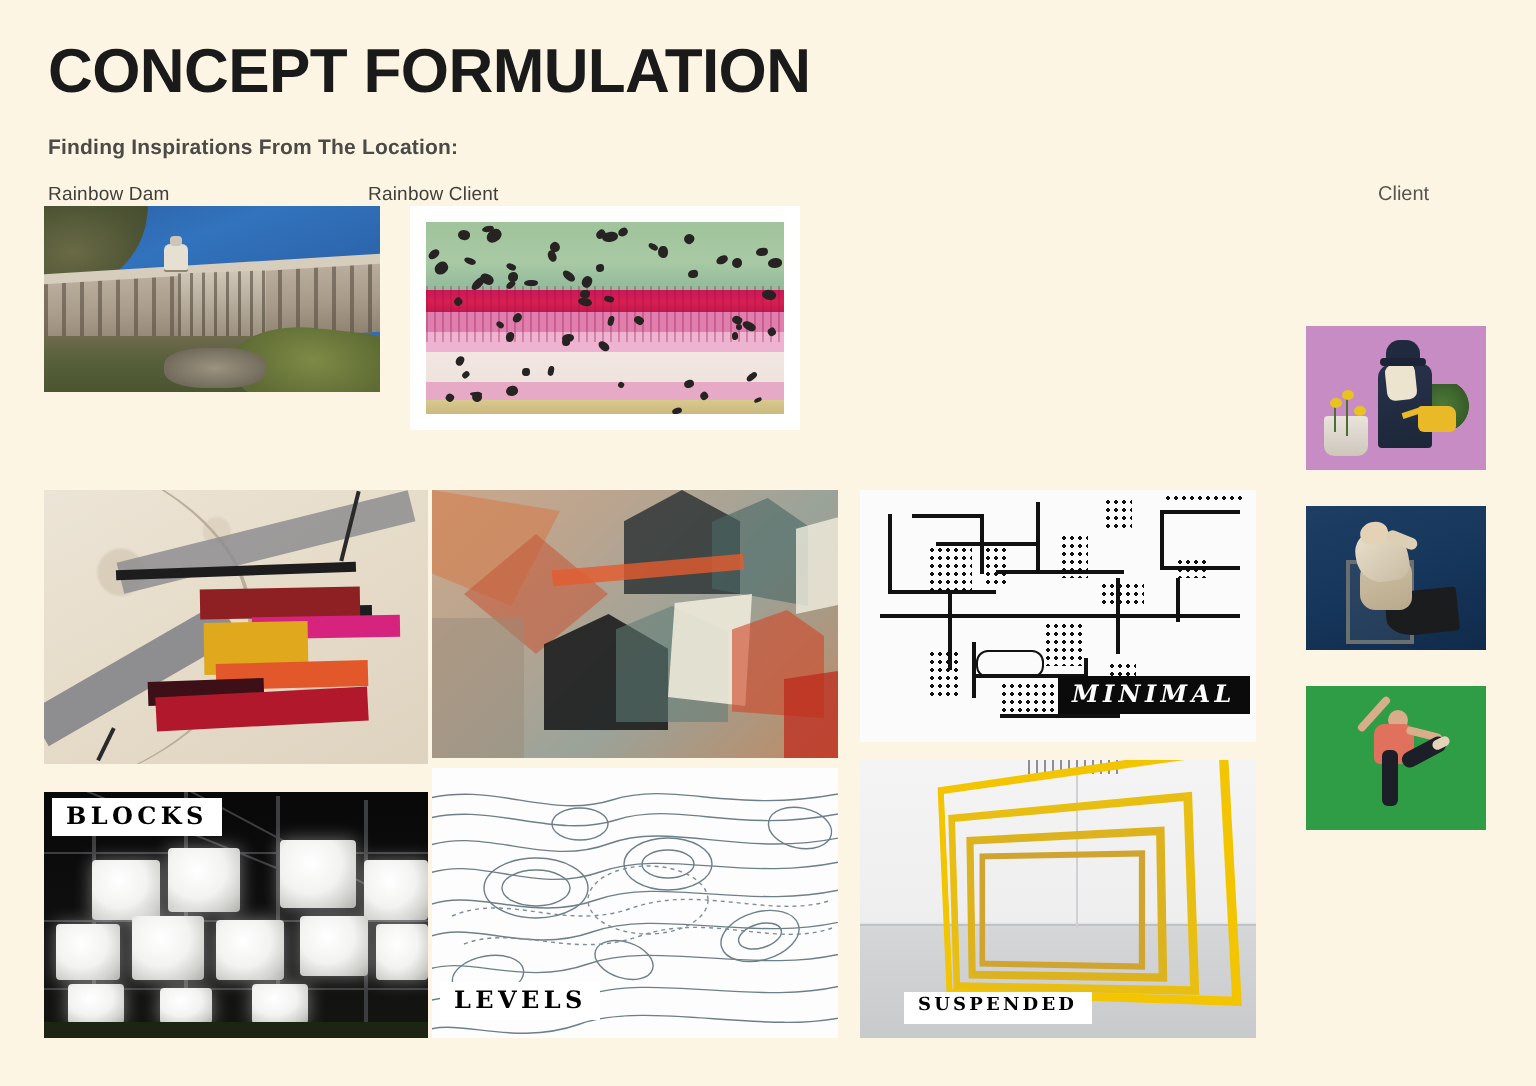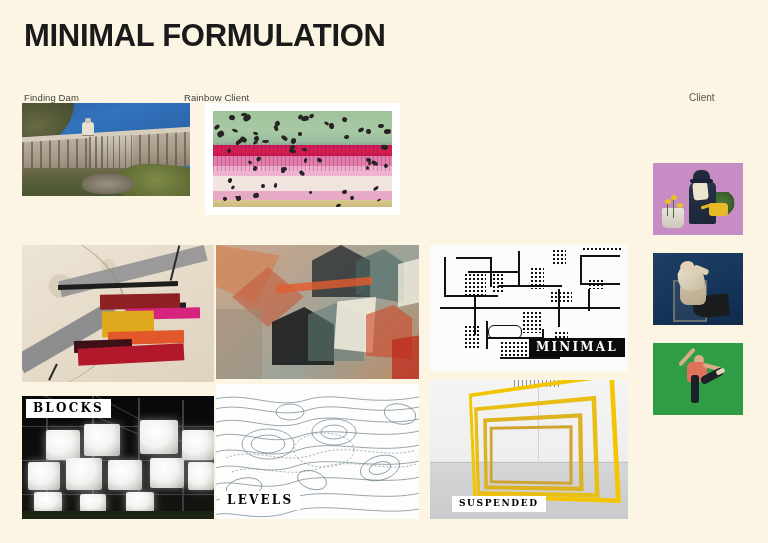--- a/index.html
+++ b/index.html
@@ -176,21 +176,21 @@
      background:linear-gradient(135deg,#caa88c 0%,#b9a48f 30%,#9aa39a 60%,#c08a63 100%);}
   .poly{position:absolute;}
   .lbl2{left:222px;top:350px;}
 
   
   .t3{left:430px;top:245px;width:198px;height:126px;background:#fbfbfb;}
   .mk{position:absolute;background:#111;}
   .dots{position:absolute;
      background-image:radial-gradient(#111 0.8px, rgba(0,0,0,0) 0.9px);
      background-size:4px 4px;}
-  .lbl3{left:529px;top:338px;}
+  .lbl3{left:529px;top:338px;font-style:italic;}
 
   
   .t4{left:22px;top:396px;width:192px;height:123px;
      background:linear-gradient(180deg,#080808 0%,#101010 60%,#141510 100%);}
   .scaf{position:absolute;background:#3c3d3f;}
   .cube{position:absolute;border-radius:2px;
      background:radial-gradient(ellipse at 40% 35%,#ffffff 0%,#f2f2f0 48%,#cfcfcc 78%,#a9a9a6 100%);
      box-shadow:0 0 9px rgba(255,255,255,.42);}
   .lbl4{left:26px;top:399px;}
 
@@ -202,23 +202,24 @@
   .t6{left:430px;top:380px;width:198px;height:139px;
      background:linear-gradient(180deg,#f4f4f4 0%,#eeeeee 58%,#d5d6d8 60%,#c9cacc 100%);}
   .frame{position:absolute;border:4px solid #f2c500;}
   .lbl6{left:452px;top:496px;}
 </style>
 </head>
 <body>
 
 <div class="slide">
 
-  <div class="title">MINIMAL FORMULATION</div>
-
-  <div class="caption" style="left:24px;top:92px;">Finding Dam</div>
+  <div class="title">CONCEPT FORMULATION</div>
+  <div class="subtitle">Finding Inspirations From The Location:</div>
+
+  <div class="caption" style="left:24px;top:92px;">Rainbow Dam</div>
   <div class="caption" style="left:184px;top:92px;">Rainbow Client</div>
 
   <div class="tile dam">
     <div class="sky"></div>
     <div class="water"></div>
     <div class="bankL"></div>
     <div class="wall"></div>
     <div class="crest"></div>
     <div class="spill"></div>
     <div class="tower"></div>

